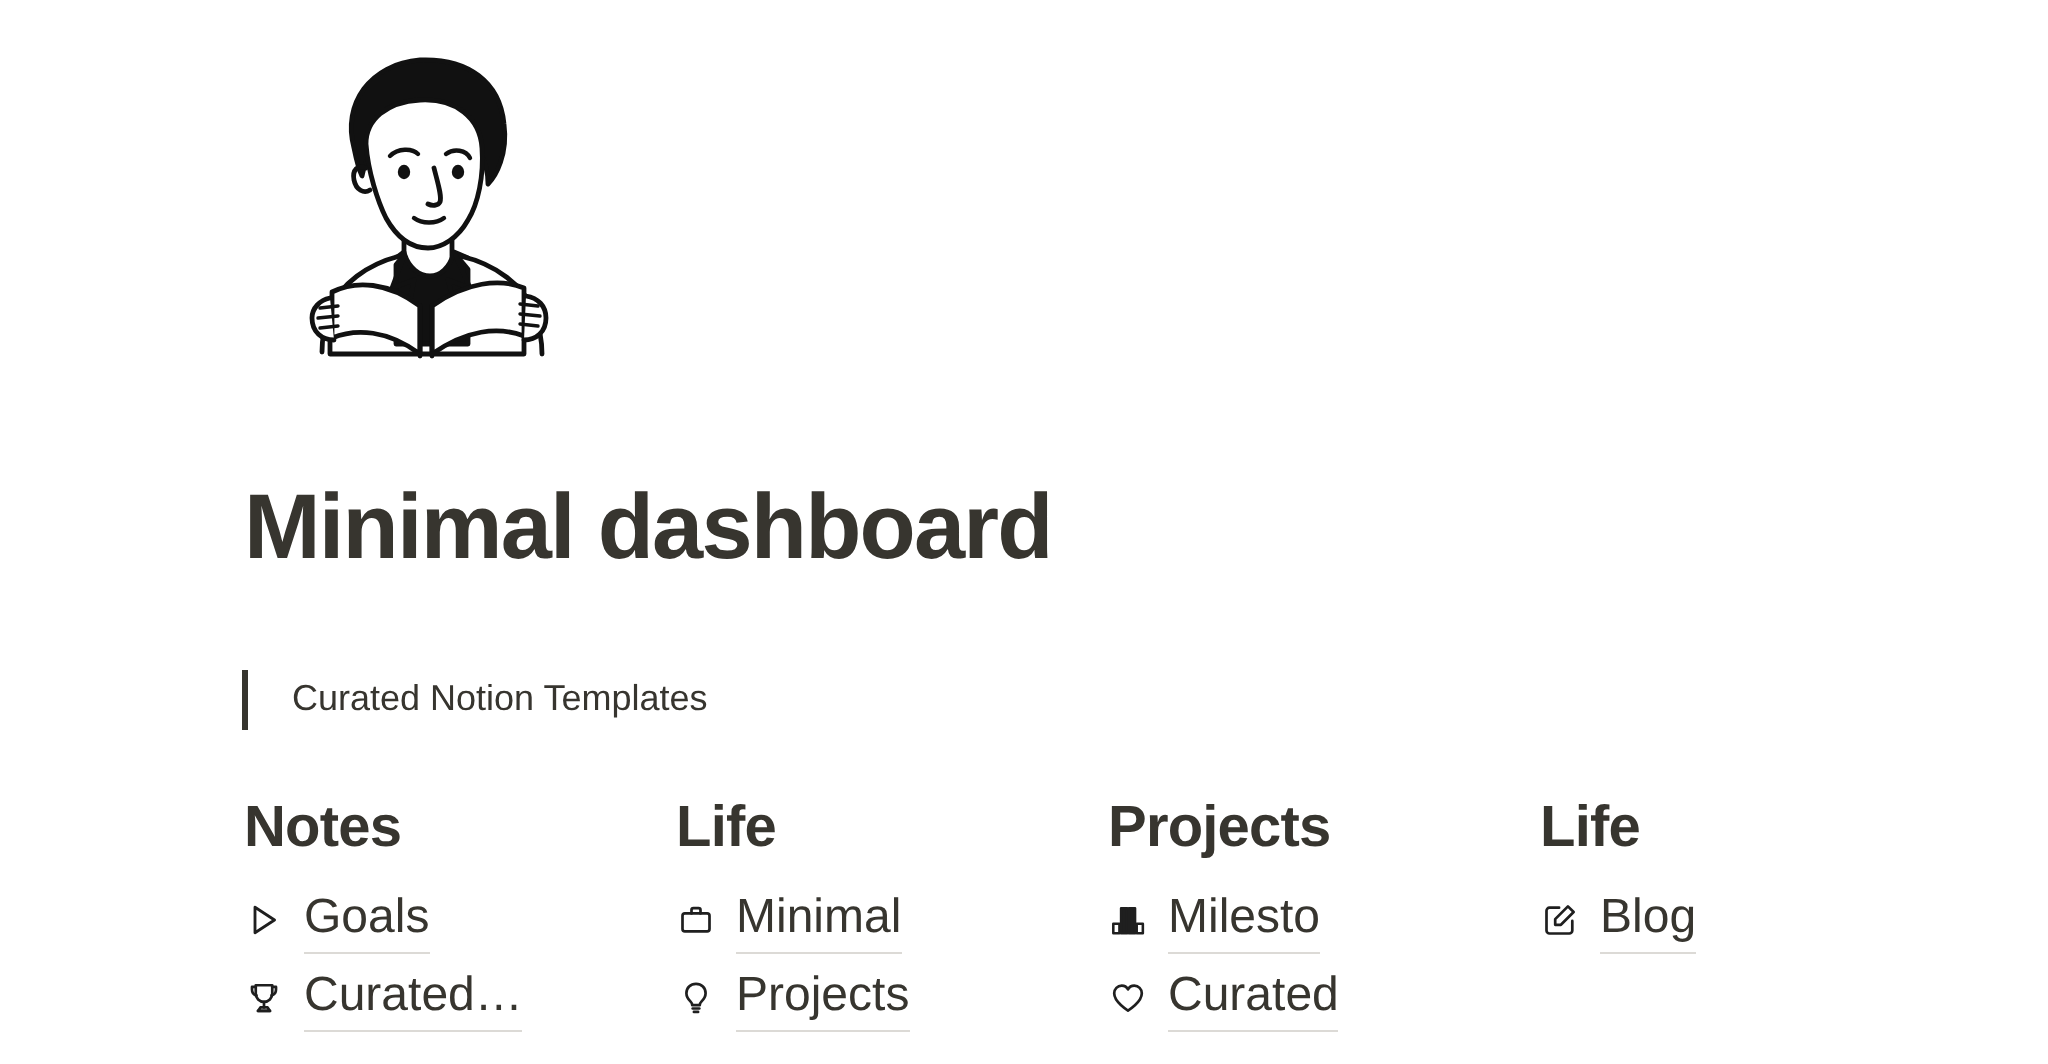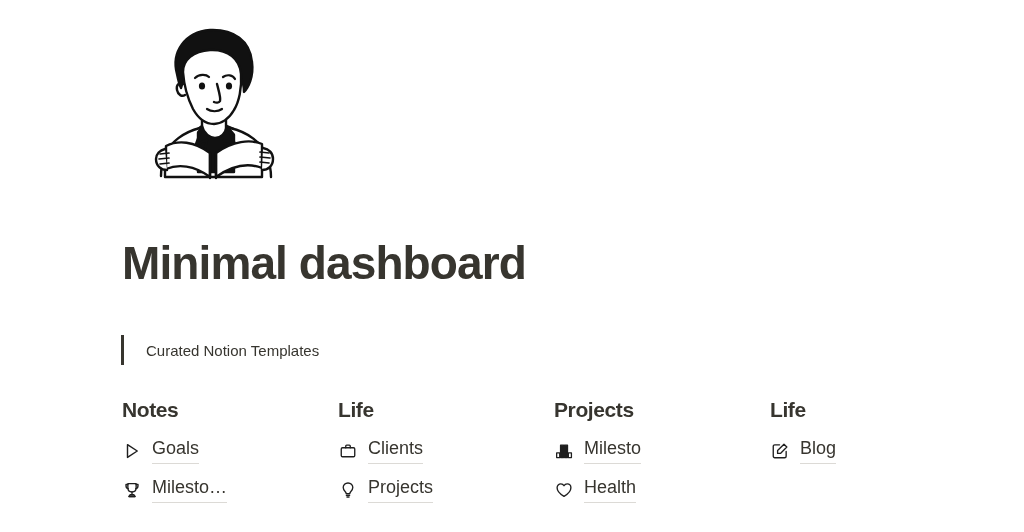--- a/index.html
+++ b/index.html
@@ -58,40 +58,40 @@
     height: 34px;
   }
   .quote-bar {
     width: 3px;
     height: 30px;
     background: #37352f;
     flex: 0 0 auto;
   }
   .quote-text {
     margin-left: 22px;
-    font-size: 15px;
+    font-size: 18px;
     line-height: 1.4;
     color: #37352f;
     white-space: nowrap;
   }
 
   
   .columns {
     position: absolute;
     left: 122px;
     top: 398px;
     width: 880px;
     display: flex;
   }
   .column {
     width: 216px;
     flex: 0 0 216px;
   }
   .column-title {
-    font-size: 21px;
+    font-size: 29px;
     font-weight: 700;
     letter-spacing: -0.4px;
     line-height: 1.15;
     color: #37352f;
     margin-bottom: 13px;
     white-space: nowrap;
   }
 
   .link-row {
     display: flex;
@@ -108,21 +108,21 @@
     display: flex;
     align-items: center;
     justify-content: center;
   }
   .link-icon svg {
     display: block;
     width: 18px;
     height: 18px;
   }
   .link-label {
-    font-size: 18px;
+    font-size: 24px;
     line-height: 1.3;
     color: #37352f;
     border-bottom: 1.5px solid #dcdad6;
     padding-bottom: 2px;
     max-width: 110px;
     overflow: hidden;
     text-overflow: ellipsis;
     white-space: nowrap;
   }
 </style>
@@ -207,35 +207,35 @@
         <span class="link-icon">
           <svg viewBox="0 0 24 24" fill="none" stroke="#1f1f1f" stroke-width="1.8" stroke-linejoin="round" stroke-linecap="round">
             <path d="M6.5 3.5 H17.5 V9 C17.5 12.3 15.1 14.6 12 14.6 C8.9 14.6 6.5 12.3 6.5 9 Z"></path>
             <path d="M6.5 4.6 H4 V6.4 C4 8.6 5.4 10 7 10.2"></path>
             <path d="M17.5 4.6 H20 V6.4 C20 8.6 18.6 10 17 10.2"></path>
             <path d="M12 14.6 V18.3"></path>
             <path d="M8 20.6 H16"></path>
             <path d="M9.6 18.3 H14.4 L16 20.6 H8 Z"></path>
           </svg>
         </span>
-        <span class="link-label">Milesto…</span>
+        <span class="link-label">Curated…</span>
       </div>
     </div>
 
     <div class="column">
       <div class="column-title">Life</div>
 
       <div class="link-row">
         <span class="link-icon">
           <svg viewBox="0 0 24 24" fill="none" stroke="#1f1f1f" stroke-width="1.8" stroke-linejoin="round" stroke-linecap="round">
             <rect x="3" y="7.6" width="18" height="12" rx="1.6"></rect>
             <path d="M9 7.6 V5.4 C9 4.7 9.6 4.1 10.3 4.1 H13.7 C14.4 4.1 15 4.7 15 5.4 V7.6"></path>
           </svg>
         </span>
-        <span class="link-label">Clients</span>
+        <span class="link-label">Minimal</span>
       </div>
 
       <div class="link-row">
         <span class="link-icon">
           <svg viewBox="0 0 24 24" fill="none" stroke="#1f1f1f" stroke-width="1.8" stroke-linejoin="round" stroke-linecap="round">
             <path d="M12 2.6 C8.3 2.6 5.6 5.3 5.6 8.8 C5.6 11.3 7 13 8.4 14.4 C9.2 15.2 9.5 15.9 9.5 16.8 H14.5 C14.5 15.9 14.8 15.2 15.6 14.4 C17 13 18.4 11.3 18.4 8.8 C18.4 5.3 15.7 2.6 12 2.6 Z"></path>
             <path d="M9.8 19 H14.2"></path>
             <path d="M10.6 21.3 H13.4"></path>
           </svg>
         </span>
@@ -257,21 +257,21 @@
         </span>
         <span class="link-label">Milesto</span>
       </div>
 
       <div class="link-row">
         <span class="link-icon">
           <svg viewBox="0 0 24 24" fill="none" stroke="#1f1f1f" stroke-width="1.8" stroke-linejoin="round" stroke-linecap="round">
             <path d="M12 20.4 C12 20.4 2.8 14.9 2.8 8.9 C2.8 6 5 3.8 7.8 3.8 C9.7 3.8 11.2 4.8 12 6.3 C12.8 4.8 14.3 3.8 16.2 3.8 C19 3.8 21.2 6 21.2 8.9 C21.2 14.9 12 20.4 12 20.4 Z"></path>
           </svg>
         </span>
-        <span class="link-label">Health</span>
+        <span class="link-label">Curated</span>
       </div>
     </div>
 
     <div class="column">
       <div class="column-title">Life</div>
 
       <div class="link-row">
         <span class="link-icon">
           <svg viewBox="0 0 24 24" fill="none" stroke="#1f1f1f" stroke-width="1.8" stroke-linejoin="round" stroke-linecap="round">
             <path d="M20.2 12.6 V19 C20.2 20.1 19.3 21 18.2 21 H5 C3.9 21 3 20.1 3 19 V5.8 C3 4.7 3.9 3.8 5 3.8 H11.4"></path>

